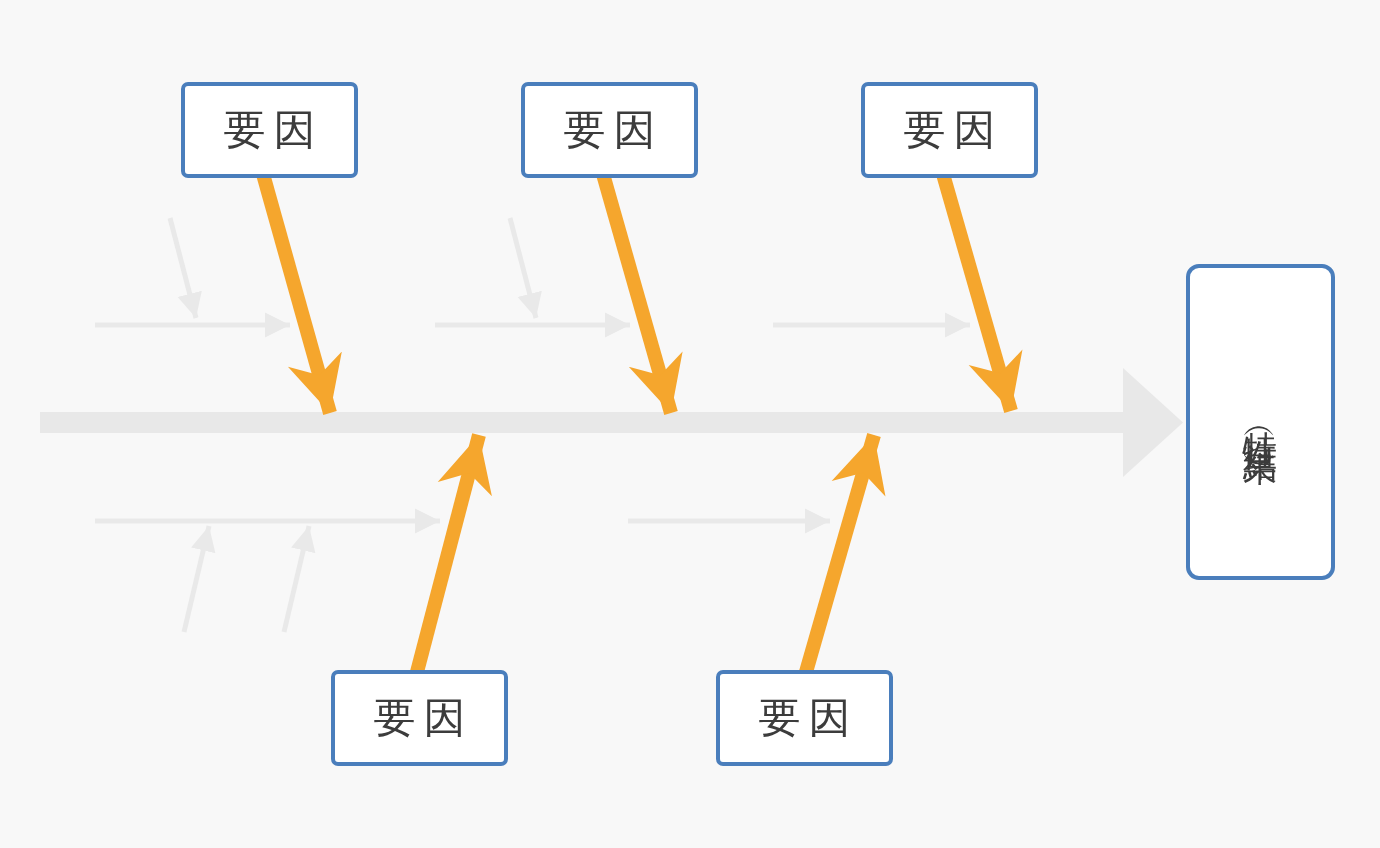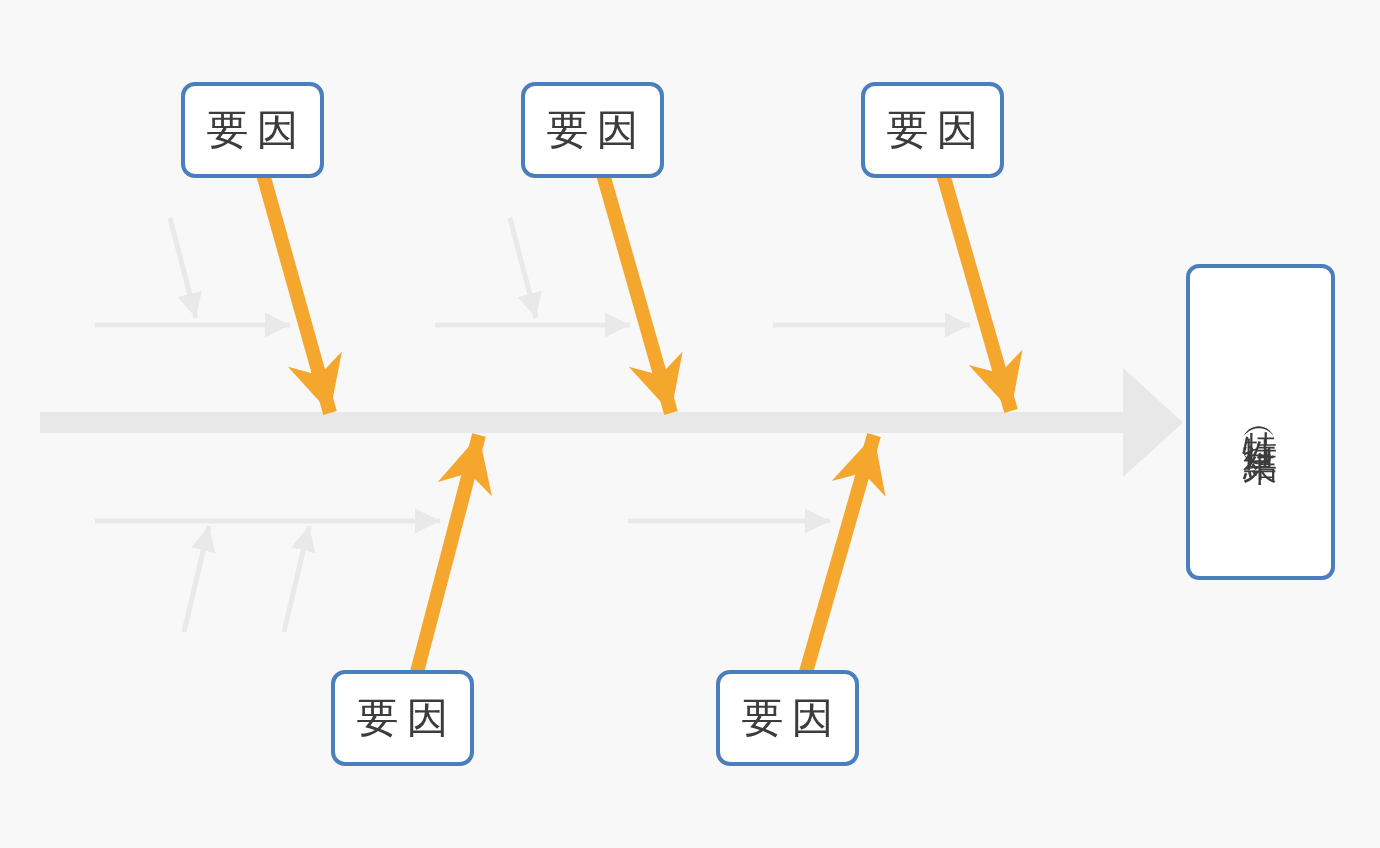--- a/index.html
+++ b/index.html
@@ -15,25 +15,25 @@
     overflow:hidden;
   }
   .stage svg{
     position:absolute;
     left:0;top:0;
     width:1380px;height:848px;
     display:block;
   }
   .cause-box{
     position:absolute;
-    width:143px;height:96px;
+    width:177px;height:96px;
     box-sizing:border-box;
     background:#ffffff;
     border:4px solid #4a7ebc;
-    border-radius:14px;
+    border-radius:7px;
     display:flex;
     align-items:center;
     justify-content:center;
     font-size:42px;
     color:#3c3c3c;
     letter-spacing:8px;
     padding-left:8px; 
     line-height:1;
   }
   .cause-top-1{left:181px;top:82px;}

